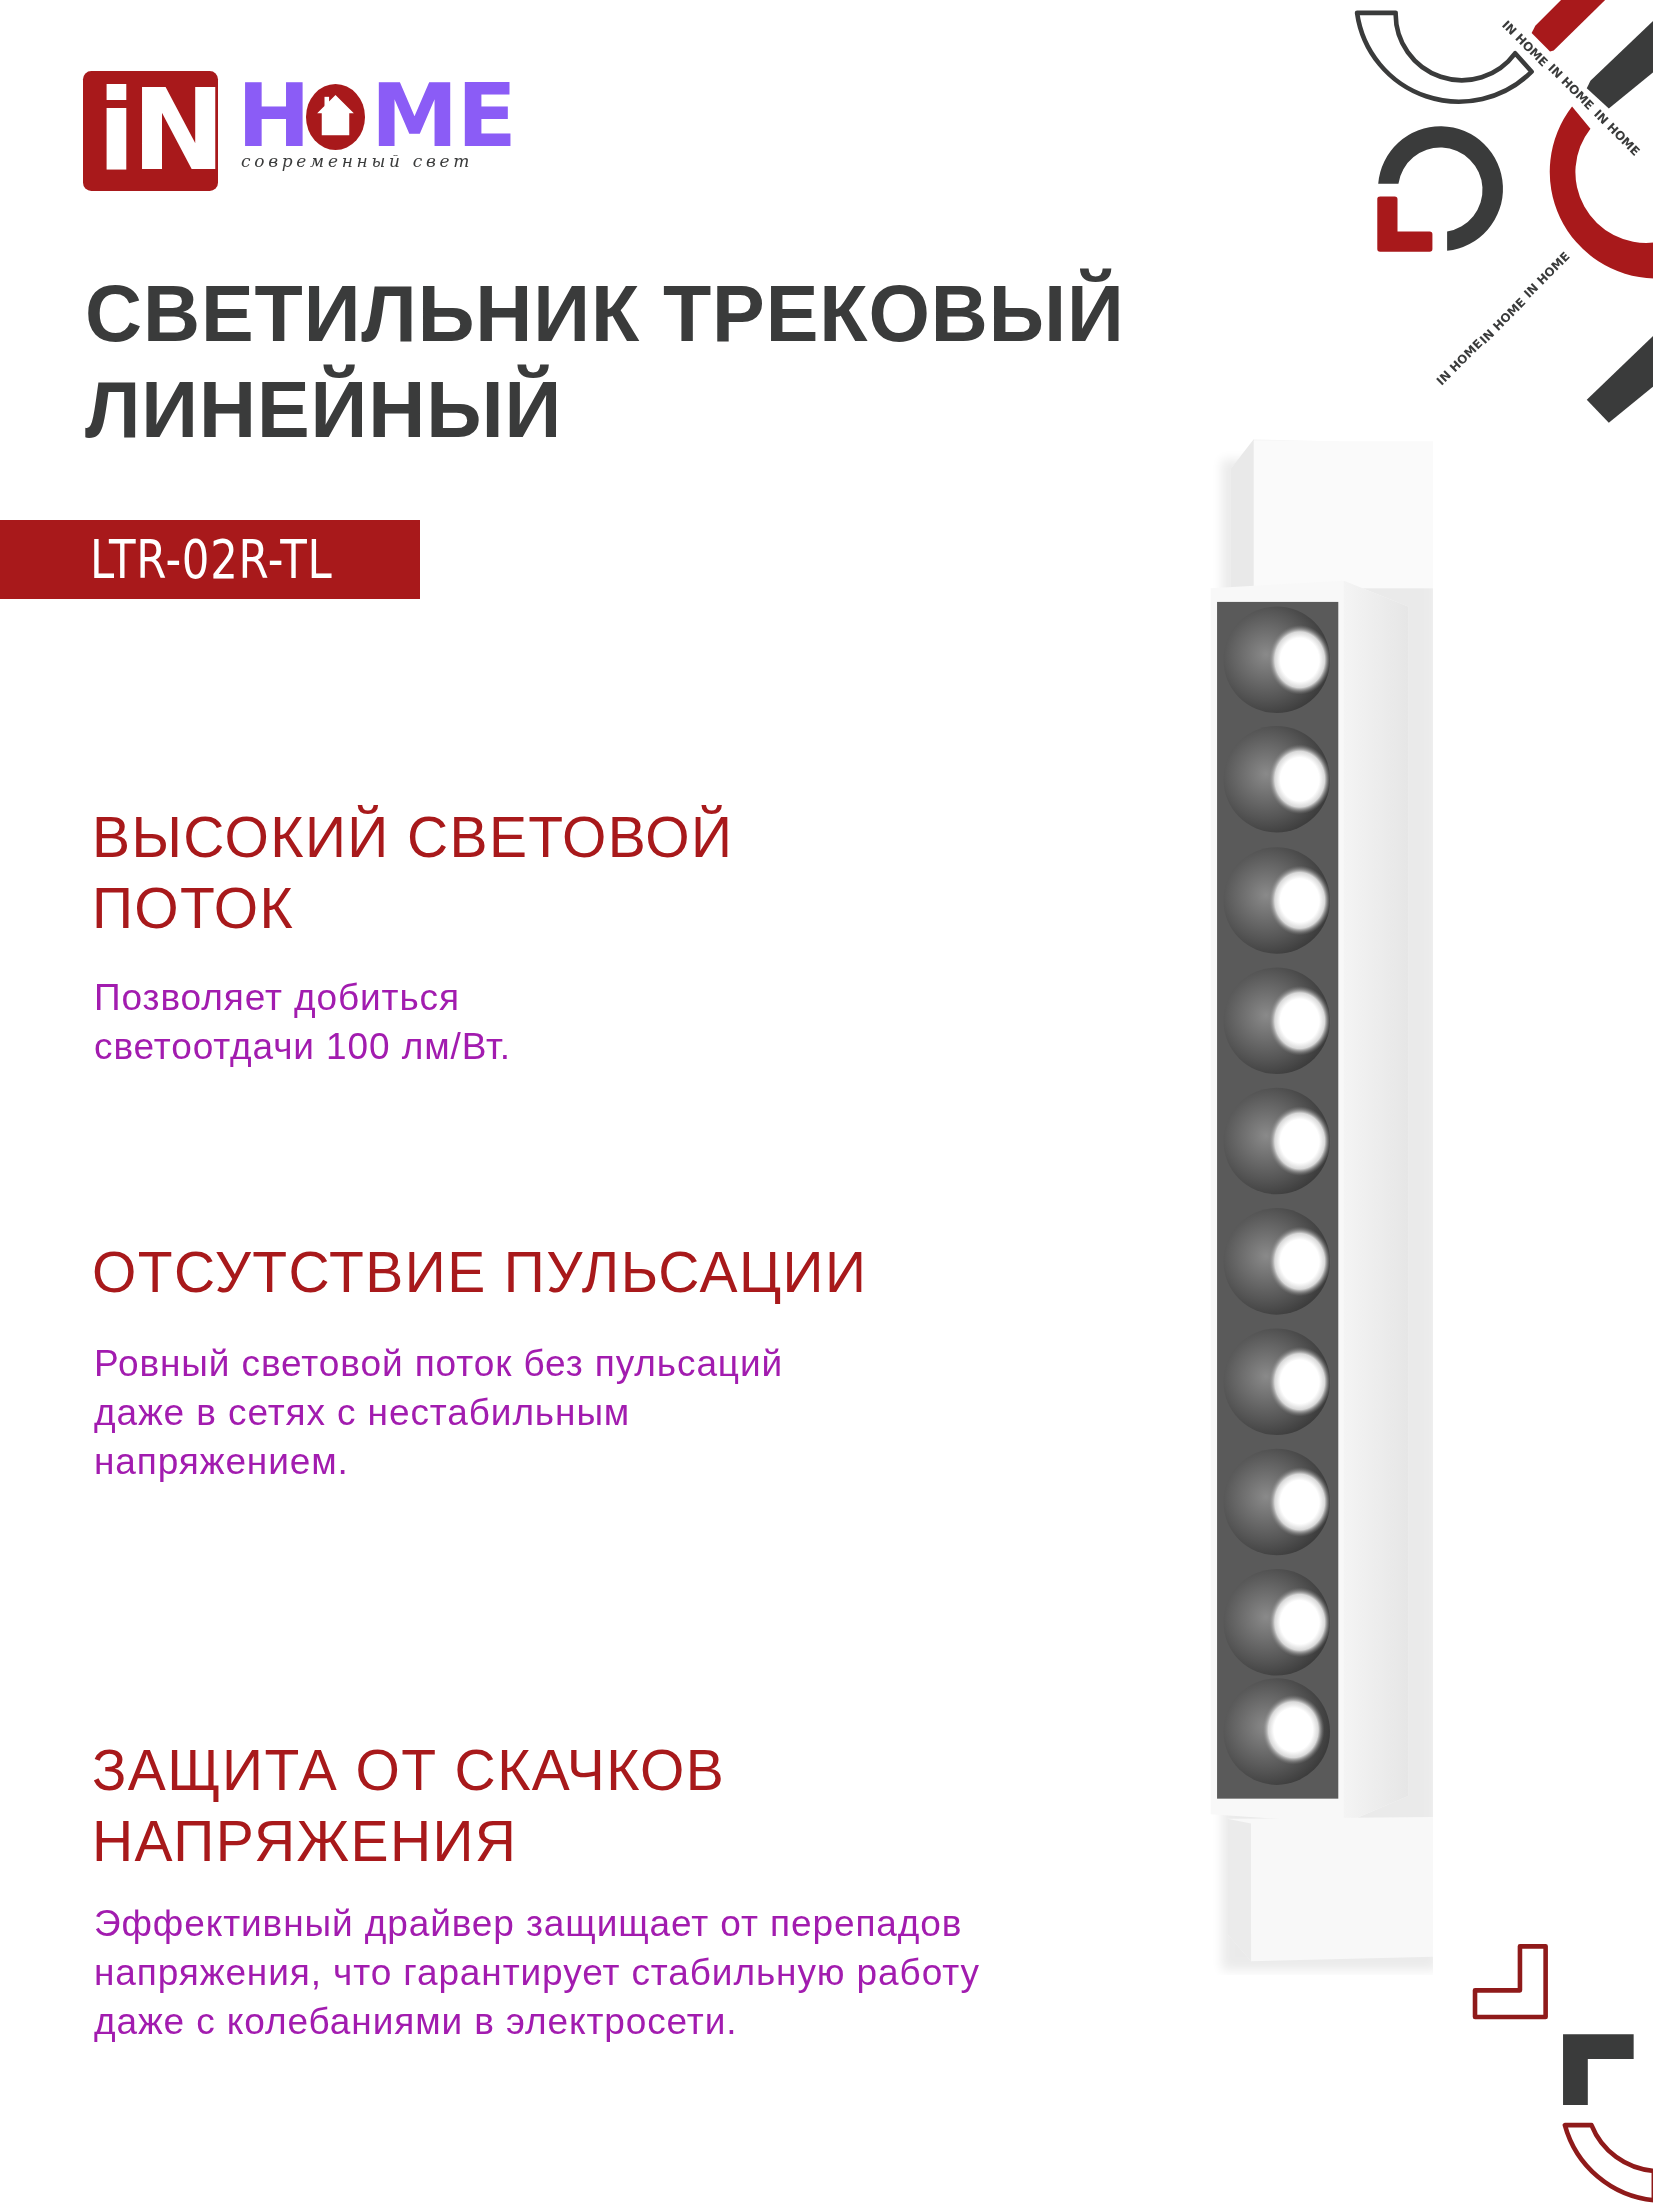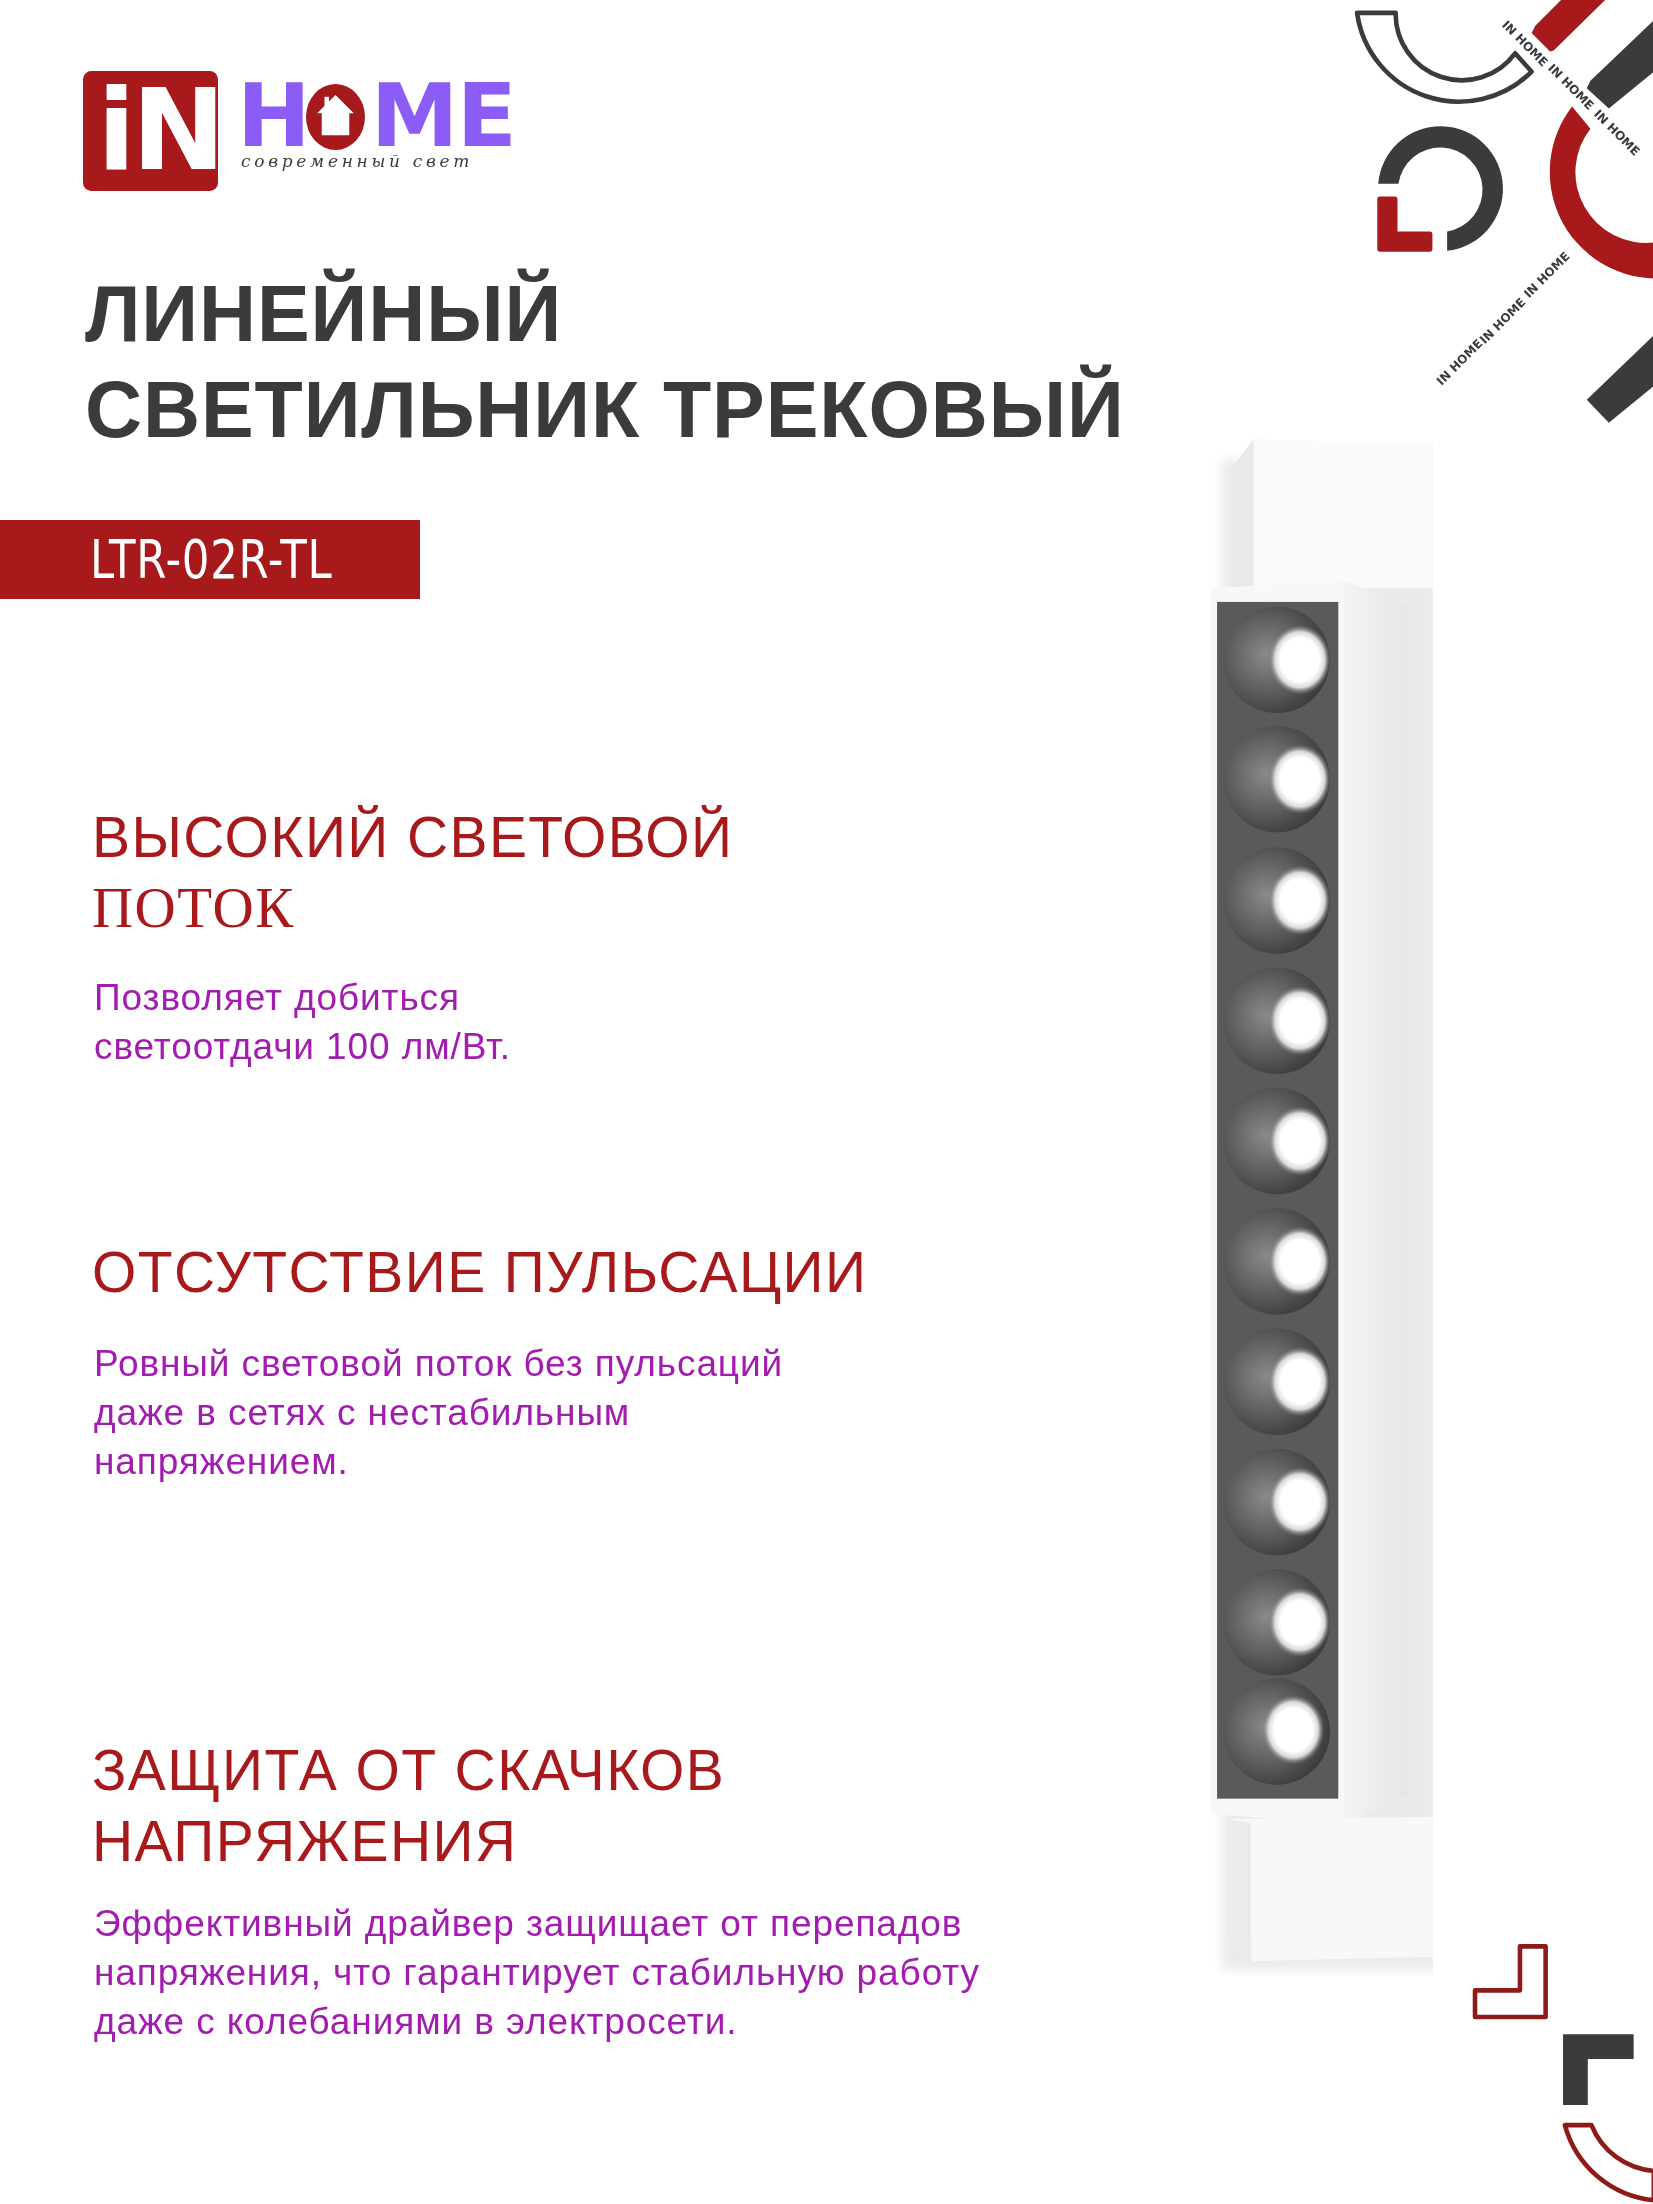--- a/index.html
+++ b/index.html
@@ -42,29 +42,29 @@
       <rect x="20" y="14" width="5" height="10" fill="#fff"></rect>
     </svg>
   </div>
   <div class="abs logo-home">
     <span>H</span><span class="o-slot"></span><span>ME</span>
   </div>
   <div class="abs logo-tag">современный свет</div>
 </div>
 
 <div class="abs title">
+  <div>СВЕТИЛЬНИК ТРЕКОВЫЙ</div>
   <div>ЛИНЕЙНЫЙ</div>
-  <div>СВЕТИЛЬНИК ТРЕКОВЫЙ</div>
 </div>
 <div class="abs model-tag"></div>
 <div class="abs model-text">LTR-02R-TL</div>
 
 <div>
   <div class="abs feat-h" style="top:801px;">ВЫСОКИЙ СВЕТОВОЙ</div>
-  <div class="abs feat-h" style="top:872px;font-family:Liberation Serif, serif;">ПОТОК</div>
+  <div class="abs feat-h" style="top:872px;">ПОТОК</div>
   <div class="abs feat-b" style="top:973px;">Позволяет добиться
 светоотдачи 100 лм/Вт.</div>
 </div>
 
 <div>
   <div class="abs feat-h" style="top:1236px;">ОТСУТСТВИЕ ПУЛЬСАЦИИ</div>
   <div class="abs feat-b" style="top:1339px;">Ровный световой поток без пульсаций
 даже в сетях с нестабильным
 напряжением.</div>
 </div>

